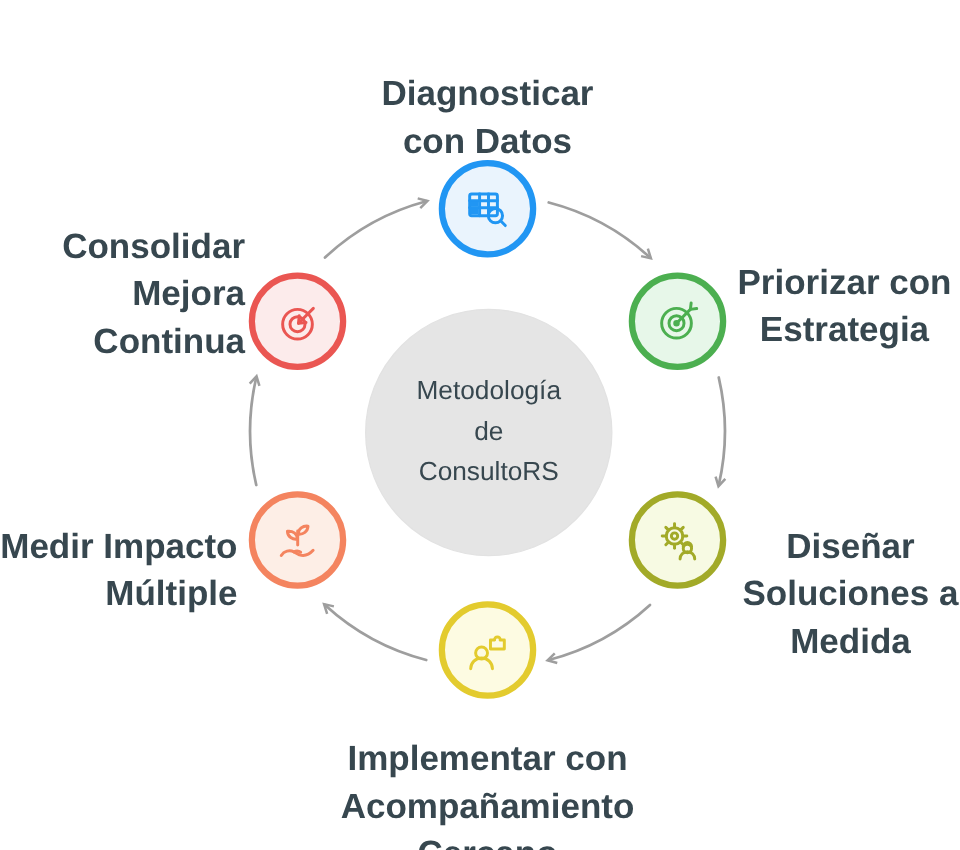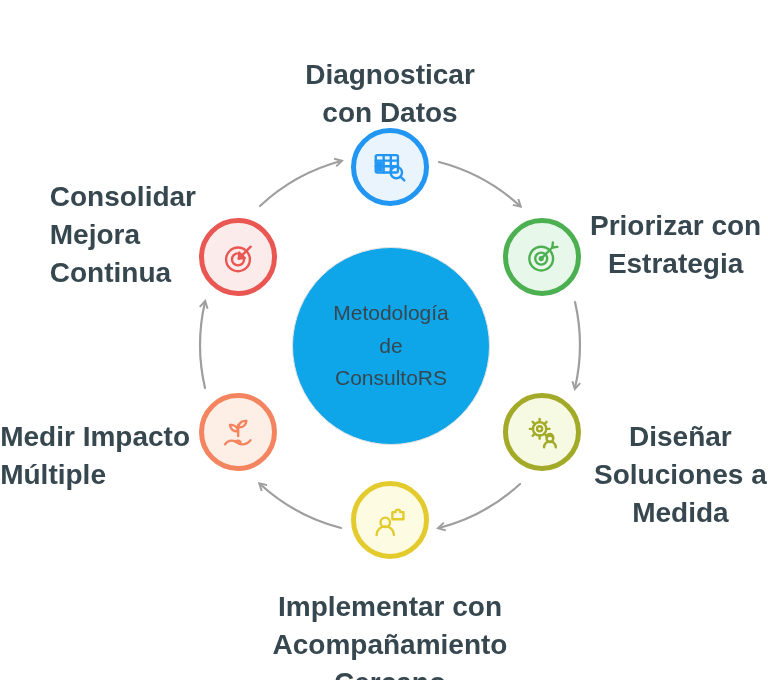--- a/index.html
+++ b/index.html
@@ -3,39 +3,39 @@
 <meta charset="utf-8">
 <style>
   html,body{margin:0;padding:0;background:#ffffff;}
   #canvas{
     position:relative;width:768px;height:680px;overflow:hidden;
     font-family:"Liberation Sans","DejaVu Sans",sans-serif;color:#37474f;
   }
   .arrows-svg{position:absolute;left:0;top:0;pointer-events:none;}
   .center-circle{
     position:absolute;left:292px;top:247px;width:196px;height:196px;
-    border-radius:50%;background:#0ea5e9;border:1px solid #e2e2e2;
+    border-radius:50%;background:#e5e5e5;border:1px solid #e2e2e2;
     display:flex;align-items:center;justify-content:center;
   }
   .center-text{
     white-space:pre-line;text-align:center;font-size:21px;line-height:1.55;
     font-weight:500;color:#37474f;
   }
   .node{
     position:absolute;width:68px;height:68px;border:5px solid;border-radius:50%;
     box-sizing:content-box;display:flex;align-items:center;justify-content:center;
   }
   .node svg{display:block;}
   .label{
     position:absolute;white-space:pre-line;font-size:28px;line-height:1.35;
     font-weight:600;color:#37474f;
   }
   .label.center{transform:translateX(-50%);text-align:center;}
   .label.left{text-align:center;}
-  .label.right{}
+  .label.right{text-align:right;}
   
   .n0{left:351px;top:128px;}
   .n1{left:503px;top:218px;}
   .n2{left:503px;top:393px;}
   .n3{left:351px;top:481px;}
   .n4{left:199px;top:393px;}
   .n5{left:199px;top:218px;}
   
   .l0{left:390px;top:56px;}
   .l1{left:590px;top:207px;}

